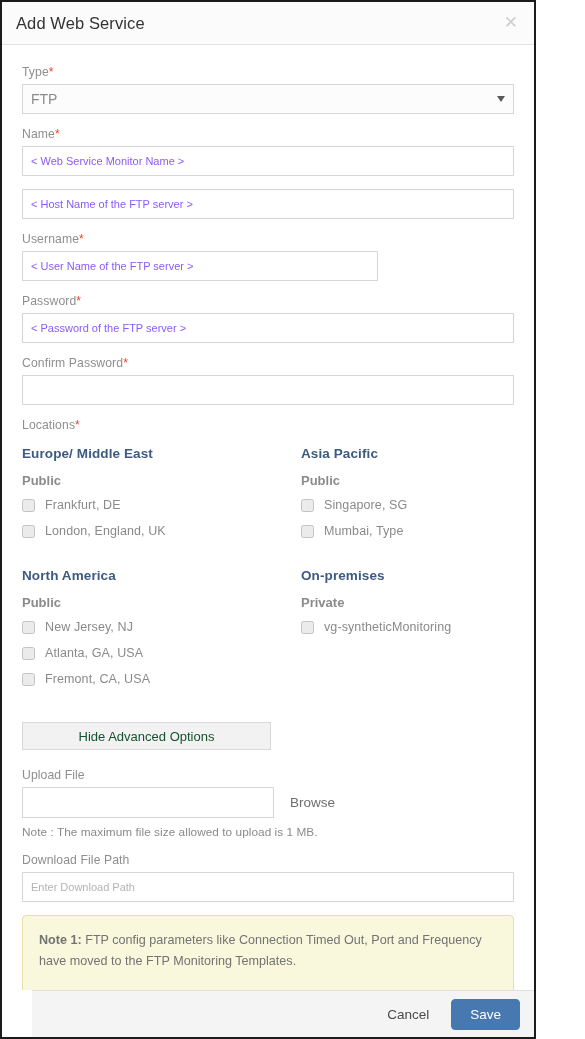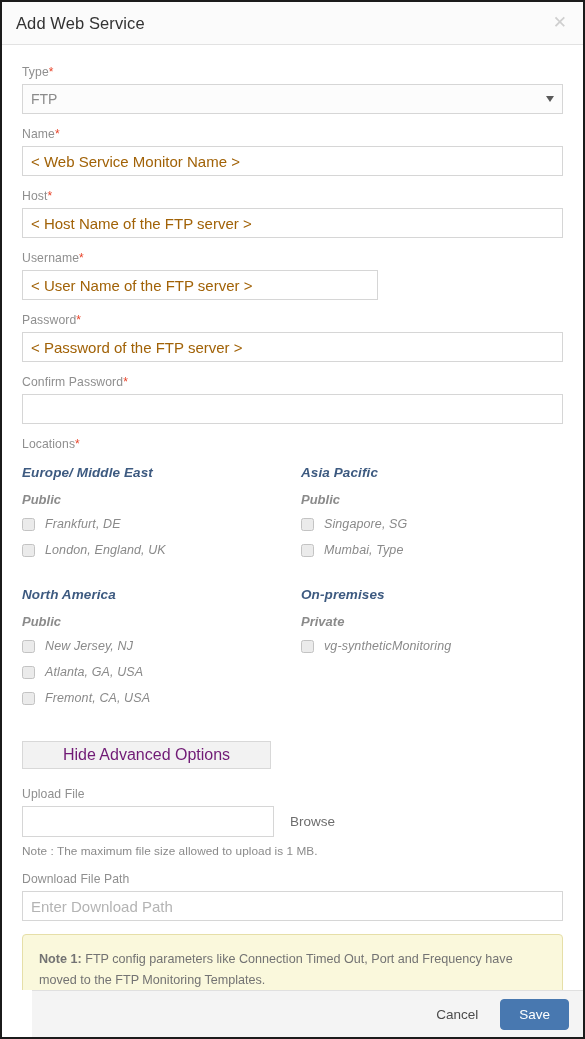--- a/index.html
+++ b/index.html
@@ -7,21 +7,21 @@
     margin: 0; padding: 0;
     background: #ffffff;
   }
   body {
     width: 585px; height: 1039px;
     font-family: "Liberation Sans", sans-serif;
     overflow: hidden;
     position: relative;
   }
   .dialog {
-    width: 585px; height: 1039px;
+    width: 536px; height: 1039px;
     background: #ffffff;
     border-left: 2px solid #1b1b1b;
     border-right: 2px solid #1b1b1b;
     border-top: 2px solid #1b1b1b;
     border-bottom: 2px solid #1b1b1b;
     display: flex; flex-direction: column;
     position: relative;
   }
   
   .dlg-header {
@@ -62,22 +62,22 @@
     letter-spacing: .1px;
   }
   .req { color: #e8442a; font-size: 12px; }
   .inp {
     display: block;
     width: 100%;
     height: 30px;
     border: 1px solid #d6d6d6;
     background: #ffffff;
     font-family: "Liberation Sans", sans-serif;
-    font-size: 15px;
-    color: #a16207;
+    font-size: 11px;
+    color: #8b5cf6;
     padding: 0 8px;
     outline: none;
     border-radius: 0;
   }
   .inp::placeholder { color: #b4b4b4; }
   .inp.narrow { width: 356px; }
   .sel-wrap { position: relative; }
   select.inp {
     appearance: none; -webkit-appearance: none;
     background: #fcfcfc;
@@ -95,21 +95,21 @@
     border-top: 6px solid #5a5a5a;
     pointer-events: none;
   }
   
   .loc-section { margin-top: 8px; }
   .loc-grid {
     display: grid;
     grid-template-columns: 279px 1fr;
     margin-top: 14px;
   }
-  .loc-block { margin-bottom: 18px; font-style: italic; }
+  .loc-block { margin-bottom: 18px; }
   .loc-region {
     font-size: 13.5px;
     font-weight: bold;
     color: #3d5a80;
     margin-bottom: 12px;
     letter-spacing: .1px;
   }
   .loc-access {
     font-size: 13px;
     font-weight: bold;
@@ -135,22 +135,22 @@
     color: #8a8a8a;
     letter-spacing: .1px;
   }
   
   .adv-btn {
     display: block;
     width: 249px;
     height: 28px;
     background: #f2f2f2;
     border: 1px solid #d8d8d8;
-    color: #701a75;
-    font-size: 16px;
+    color: #14532d;
+    font-size: 13px;
     font-family: "Liberation Sans", sans-serif;
     cursor: pointer;
     margin: 6px 0 18px 0;
   }
   .upload-row { display: flex; align-items: center; }
   .upload-inp {
     width: 252px; height: 31px;
     border: 1px solid #d6d6d6;
     background: #fff;
     outline: none;
@@ -235,21 +235,20 @@
         <span class="sel-arrow"></span>
       </div>
     </div>
 
     <div class="field">
       <label class="flabel"><span>Name</span><span class="req">*</span></label>
       <input class="inp" type="text" value="&lt; Web Service Monitor Name &gt;" style="">
     </div>
 
     <div class="field">
-      <label class="flabel"><span>Host</span><span class="req">*</span></label>
       <input class="inp" type="text" value="&lt; Host Name of the FTP server &gt;" style="">
     </div>
 
     <div class="field">
       <label class="flabel"><span>Username</span><span class="req">*</span></label>
       <input class="inp narrow" type="text" value="&lt; User Name of the FTP server &gt;" style="">
     </div>
 
     <div class="field">
       <label class="flabel"><span>Password</span><span class="req">*</span></label>

